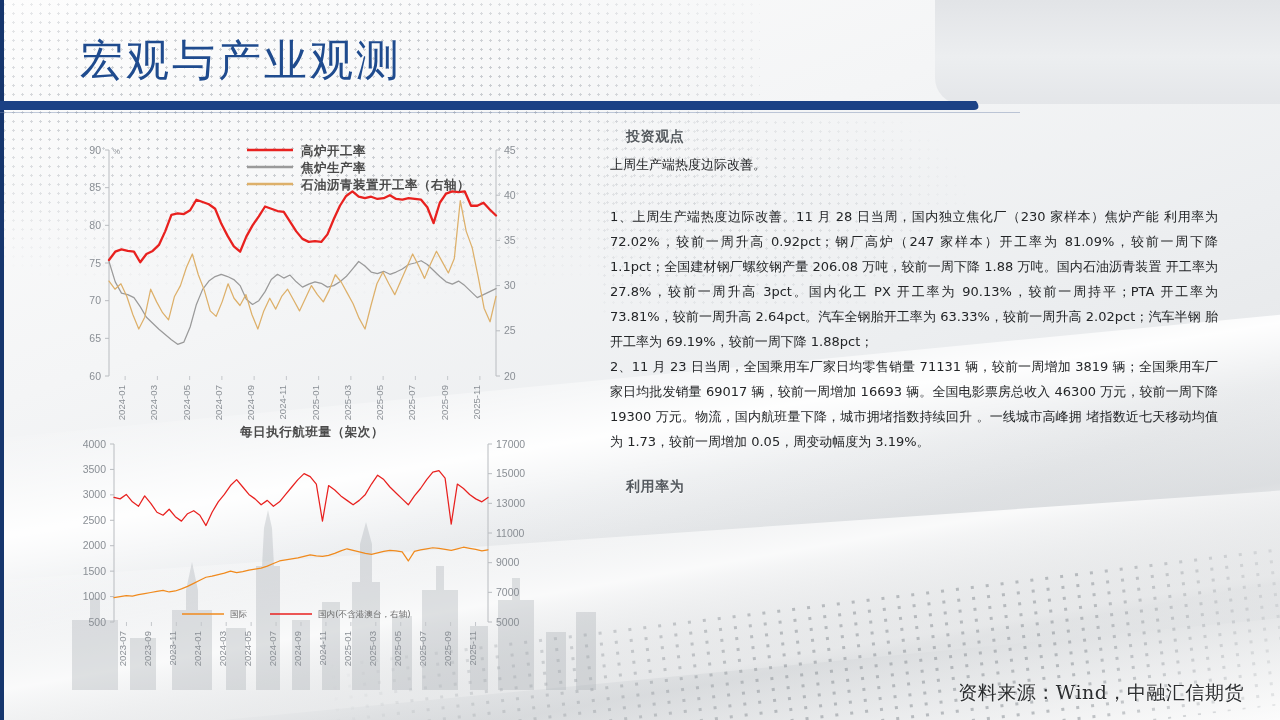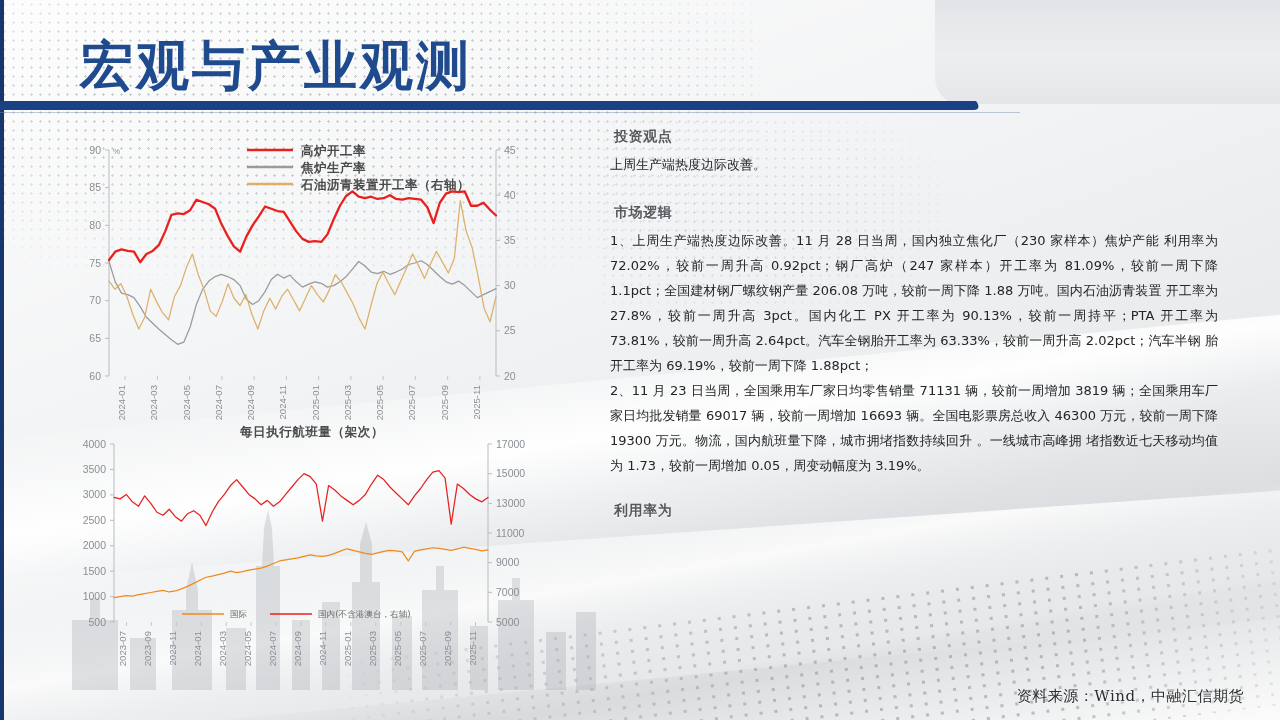--- a/index.html
+++ b/index.html
@@ -48,21 +48,21 @@
     -webkit-mask-image:linear-gradient(100deg,transparent 0%,rgba(0,0,0,.5) 16%,#000 46%,#000 74%,rgba(0,0,0,.35) 94%,transparent 100%);
             mask-image:linear-gradient(100deg,transparent 0%,rgba(0,0,0,.5) 16%,#000 46%,#000 74%,rgba(0,0,0,.35) 94%,transparent 100%);
     pointer-events:none;
   }
   .bg-skyline{position:absolute;left:60px;top:470px;width:560px;height:220px;opacity:.30;pointer-events:none;}
   .edge-strip{position:absolute;left:0;top:0;width:4px;height:720px;background:#16366d;}
   
   .hdr{position:absolute;left:0;top:0;width:1280px;height:118px;pointer-events:none;}
   .hdr-title{
     position:absolute;left:80px;top:36px;
-    font-size:53px;line-height:1.12;font-weight:700;color:#1f4b8e;
+    font-size:43px;line-height:1.12;font-weight:400;color:#1f4b8e;
     letter-spacing:3px;font-family:"DejaVu Serif","Liberation Serif",serif;
     text-shadow:1px 1px 0 rgba(255,255,255,.55);
   }
   .hdr-band{position:absolute;left:0;top:101px;width:940px;height:9px;background:#1b4185;}
   .hdr-band-tail{
     position:absolute;left:930px;top:101px;width:46px;height:9px;
     background:#1b4185;border-bottom-right-radius:9px;
     transform:skewX(38deg);transform-origin:left top;
   }
   .hdr-hair{position:absolute;left:0;top:112px;width:1020px;height:1px;background:rgba(120,140,175,.45);}
@@ -80,34 +80,34 @@
   .ax-lbl-r{font-size:10.5px;fill:#8a8f95;}
   .xt{font-size:9.6px;fill:#8a8f95;font-family:"Liberation Sans",sans-serif;}
   .lg-txt{font-size:12.5px;fill:#4a4a4a;font-family:"DejaVu Sans","Liberation Sans",sans-serif;font-weight:600;letter-spacing:.5px;}
   .lg-txt-s{font-size:8.6px;fill:#6c6c6c;font-family:"DejaVu Sans","Liberation Sans",sans-serif;}
   .ch-title{font-size:12.5px;fill:#4a4a4a;font-family:"DejaVu Sans","Liberation Sans",sans-serif;font-weight:600;letter-spacing:.6px;}
   .pct{font-size:8px;fill:#8a8f95;}
   
   .panel{position:absolute;left:610px;top:128px;width:608px;}
   .p-head{
     font-size:14px;font-weight:700;color:#555a5f;letter-spacing:.6px;
-    font-family:"DejaVu Sans","Liberation Sans",sans-serif;margin:0 0 6px 4px;
+    font-family:"DejaVu Sans","Liberation Sans",sans-serif;margin:0 0 6px 16px;
     text-shadow:0 1px 0 rgba(255,255,255,.7);
   }
   .p-body{
     font-size:13px;line-height:25px;color:#232527;margin:0;
     font-family:"DejaVu Sans","Liberation Sans",sans-serif;
     text-align:justify;text-justify:inter-ideograph;
   }
   .gap-lg{height:27px;}
   .gap-md{height:24px;}
   
   .footer{
     position:absolute;right:36px;bottom:14px;
-    font-size:15px;color:#2b2d2f;letter-spacing:.5px;
+    font-size:19px;color:#2b2d2f;letter-spacing:.5px;
     font-family:"DejaVu Serif","Liberation Serif",serif;
     text-shadow:0 1px 0 rgba(255,255,255,.6);
   }
 </style>
 </head>
 <body>
 
 <div id="slide">
 
   <div class="bg-sheen"></div>
@@ -299,21 +299,20 @@
           <text x="413.53333333333336" y="207" class="xt" text-anchor="end" transform="rotate(-90 413.53333333333336 207)">2025-11</text>
         </g>
       <text id="c2-title" class="ch-title" x="250" y="12" text-anchor="middle">每日执行航班量（架次）</text>
     </svg>
   </div>
 
   <div class="panel">
     <div class="p-head">投资观点</div>
     <p class="p-body">上周生产端热度边际改善。</p>
     <div class="gap-lg"></div>
-    <div class="p-head">市场逻辑</div>
     <p class="p-body">1、上周生产端热度边际改善。11 月 28 日当周，国内独立焦化厂（230 家样本）焦炉产能 利用率为 72.02%，较前一周升高 0.92pct；钢厂高炉（247 家样本）开工率为 81.09%，较前一周下降 1.1pct；全国建材钢厂螺纹钢产量 206.08 万吨，较前一周下降 1.88 万吨。国内石油沥青装置 开工率为 27.8%，较前一周升高 3pct。国内化工 PX 开工率为 90.13%，较前一周持平；PTA 开工率为 73.81%，较前一周升高 2.64pct。汽车全钢胎开工率为 63.33%，较前一周升高 2.02pct；汽车半钢 胎开工率为 69.19%，较前一周下降 1.88pct；</p>
     <p class="p-body">2、11 月 23 日当周，全国乘用车厂家日均零售销量 71131 辆，较前一周增加 3819 辆；全国乘用车厂家日均批发销量 69017 辆，较前一周增加 16693 辆。全国电影票房总收入 46300 万元，较前一周下降 19300 万元。物流，国内航班量下降，城市拥堵指数持续回升 。一线城市高峰拥 堵指数近七天移动均值为 1.73，较前一周增加 0.05，周变动幅度为 3.19%。</p>
     <div class="gap-md"></div>
     <div class="p-head">利用率为</div>
   </div>
 
   <div class="footer">资料来源：Wind，中融汇信期货</div>
 </div>
 
 </body></html>

